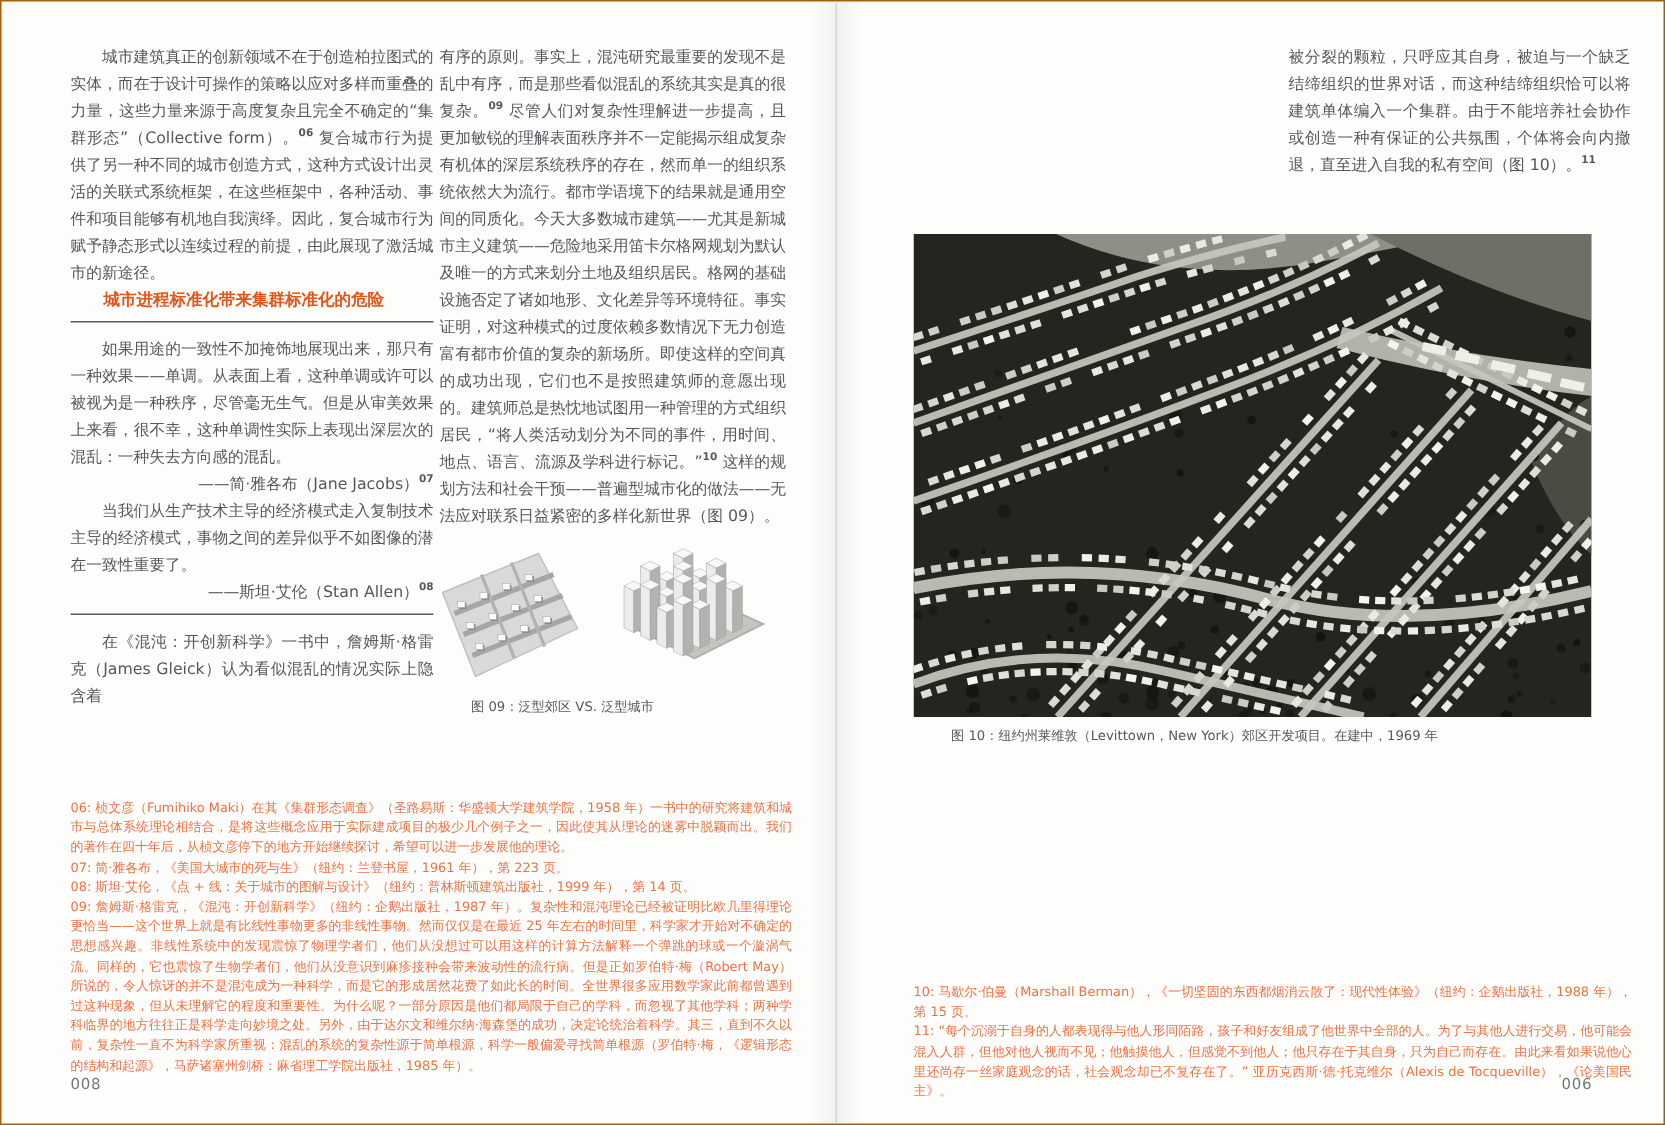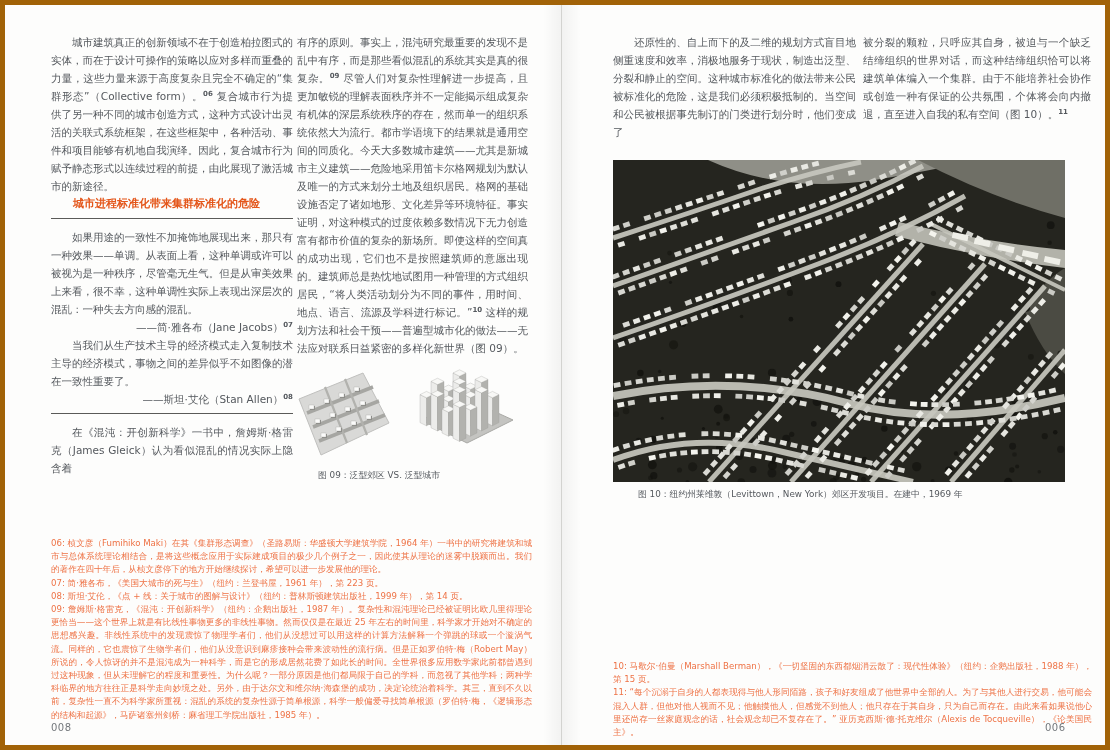--- a/index.html
+++ b/index.html
@@ -1,18 +1,18 @@
 <!DOCTYPE html>
 <html><head>
 <meta charset="utf-8">
 <style>
   html,body{margin:0;padding:0;background:#ffffff;}
   .spread{
     position:relative;width:1110px;height:750px;box-sizing:border-box;
-    background:#fdfdfc;border:5px solid #a16207;overflow:hidden;
+    background:#fdfdfc;border:1px solid #a16207;overflow:hidden;
     font-family:"DejaVu Sans","Liberation Sans",sans-serif;color:#54585d;
   }
   .gutter-shade{position:absolute;left:538px;top:0;bottom:0;width:38px;
     background:linear-gradient(90deg,rgba(0,0,0,0) 0%,rgba(0,0,0,0.045) 48%,rgba(0,0,0,0.045) 52%,rgba(0,0,0,0) 100%);}
   .gutter-line{position:absolute;left:556px;top:0;bottom:0;width:1px;background:#d3d3d0;}
 
   .col{position:absolute;font-size:10.5px;line-height:18px;text-align:justify;}
   .col p{margin:0;text-indent:2em;}
   .col p.noindent{text-indent:0;}
   sup{font-size:7px;line-height:0;font-weight:bold;}
@@ -134,34 +134,31 @@
         <polygon points="39.5,79.2 39.5,55.2 46,52 46,76" fill="#b2b2ae" stroke="#9a9a96" stroke-width="0.3"></polygon>
         <polygon points="33,52 39.5,48.8 46,52 39.5,55.2" fill="#f8f8f6" stroke="#9a9a96" stroke-width="0.3"></polygon>
         <polygon points="44,81.2 44,47.2 50.5,50.400000000000006 50.5,84.4" fill="#ececea" stroke="#9a9a96" stroke-width="0.3"></polygon>
         <polygon points="50.5,84.4 50.5,50.400000000000006 57,47.2 57,81.2" fill="#b2b2ae" stroke="#9a9a96" stroke-width="0.3"></polygon>
         <polygon points="44,47.2 50.5,44 57,47.2 50.5,50.400000000000006" fill="#f8f8f6" stroke="#9a9a96" stroke-width="0.3"></polygon>
       </svg>
   </div>
   <div class="figcaption" style="left:288px;top:465px;width:236px;">图 09：泛型郊区 VS. 泛型城市</div>
 
   <div class="footnotes" style="left: 46px; top: 532px; width: 481px; color: rgb(238, 114, 69);" id="left-footnotes">
-    <p class="fn">06: 桢文彦（Fumihiko Maki）在其《集群形态调查》（圣路易斯：华盛顿大学建筑学院，1964 年）一书中的研究将建筑和城市与总体系统理论相结合，是将这些概念应用于实际建成项目的极少几个例子之一，因此使其从理论的迷雾中脱颖而出。我们的著作在四十年后，从桢文彦停下的地方开始继续探讨，希望可以进一步发展他的理论。</p>
+    <p class="fn">06: 桢文彦（Fumihiko Maki）在其《集群形态调查》（圣路易斯：华盛顿大学建筑学院，1958 年）一书中的研究将建筑和城市与总体系统理论相结合，是将这些概念应用于实际建成项目的极少几个例子之一，因此使其从理论的迷雾中脱颖而出。我们的著作在四十年后，从桢文彦停下的地方开始继续探讨，希望可以进一步发展他的理论。</p>
     <p class="fn">07: 简·雅各布，《美国大城市的死与生》（纽约：兰登书屋，1961 年），第 223 页。</p>
     <p class="fn">08: 斯坦·艾伦，《点 + 线：关于城市的图解与设计》（纽约：普林斯顿建筑出版社，1999 年），第 14 页。</p>
     <p class="fn">09: 詹姆斯·格雷克，《混沌：开创新科学》（纽约：企鹅出版社，1987 年）。复杂性和混沌理论已经被证明比欧几里得理论更恰当——这个世界上就是有比线性事物更多的非线性事物。然而仅仅是在最近 25 年左右的时间里，科学家才开始对不确定的思想感兴趣。非线性系统中的发现震惊了物理学者们，他们从没想过可以用这样的计算方法解释一个弹跳的球或一个漩涡气流。同样的，它也震惊了生物学者们，他们从没意识到麻疹接种会带来波动性的流行病。但是正如罗伯特·梅（Robert May）所说的，令人惊讶的并不是混沌成为一种科学，而是它的形成居然花费了如此长的时间。全世界很多应用数学家此前都曾遇到过这种现象，但从未理解它的程度和重要性。为什么呢？一部分原因是他们都局限于自己的学科，而忽视了其他学科；两种学科临界的地方往往正是科学走向妙境之处。另外，由于达尔文和维尔纳·海森堡的成功，决定论统治着科学。其三，直到不久以前，复杂性一直不为科学家所重视：混乱的系统的复杂性源于简单根源，科学一般偏爱寻找简单根源（罗伯特·梅，《逻辑形态的结构和起源》，马萨诸塞州剑桥：麻省理工学院出版社，1985 年）。</p>
   </div>
 
   <div class="pagenum" style="left:46px;top:717px;">008</div>
 
   <div class="gutter-shade"></div>
   <div class="gutter-line"></div>
 
-  <div class="col" style="left:608px;top:28px;width:243px;">
-    <p>还原性的、自上而下的及二维的规划方式盲目地侧重速度和效率，消极地服务于现状，制造出泛型、分裂和静止的空间。这种城市标准化的做法带来公民被标准化的危险，这是我们必须积极抵制的。当空间和公民被根据事先制订的门类进行划分时，他们变成了</p>
-  </div>
   <div class="col" style="left:858px;top:28px;width:228px;">
     <p class="noindent"><span>被分裂的颗粒，只呼应其自身，被迫与一个缺乏结缔组织的世界对话，而这种结缔组织恰可以将建筑单体编入一个集群。由于不能培养社会协作或创造一种有保证的公共氛围，个体将会向内撤退，直至进入自我的私有空间（图 10）。</span><sup>11</sup></p>
   </div>
 
   <div class="photo-frame">
     <svg id="photo-svg" width="452" height="322" viewBox="0 0 452 322">
         <rect x="0" y="0" width="452" height="322" fill="#25251f"></rect>
         <path d="M95,0 Q170,34 262,20 Q332,8 362,0 Z" fill="#8f8f87"></path>
         <path d="M305,0 L452,0 L452,58 Q378,38 305,0 Z" fill="#6f6f66"></path>
         <path d="M286,62 Q370,82 452,90 L452,108 Q366,98 282,76 Z" fill="#b2b2a9"></path>

